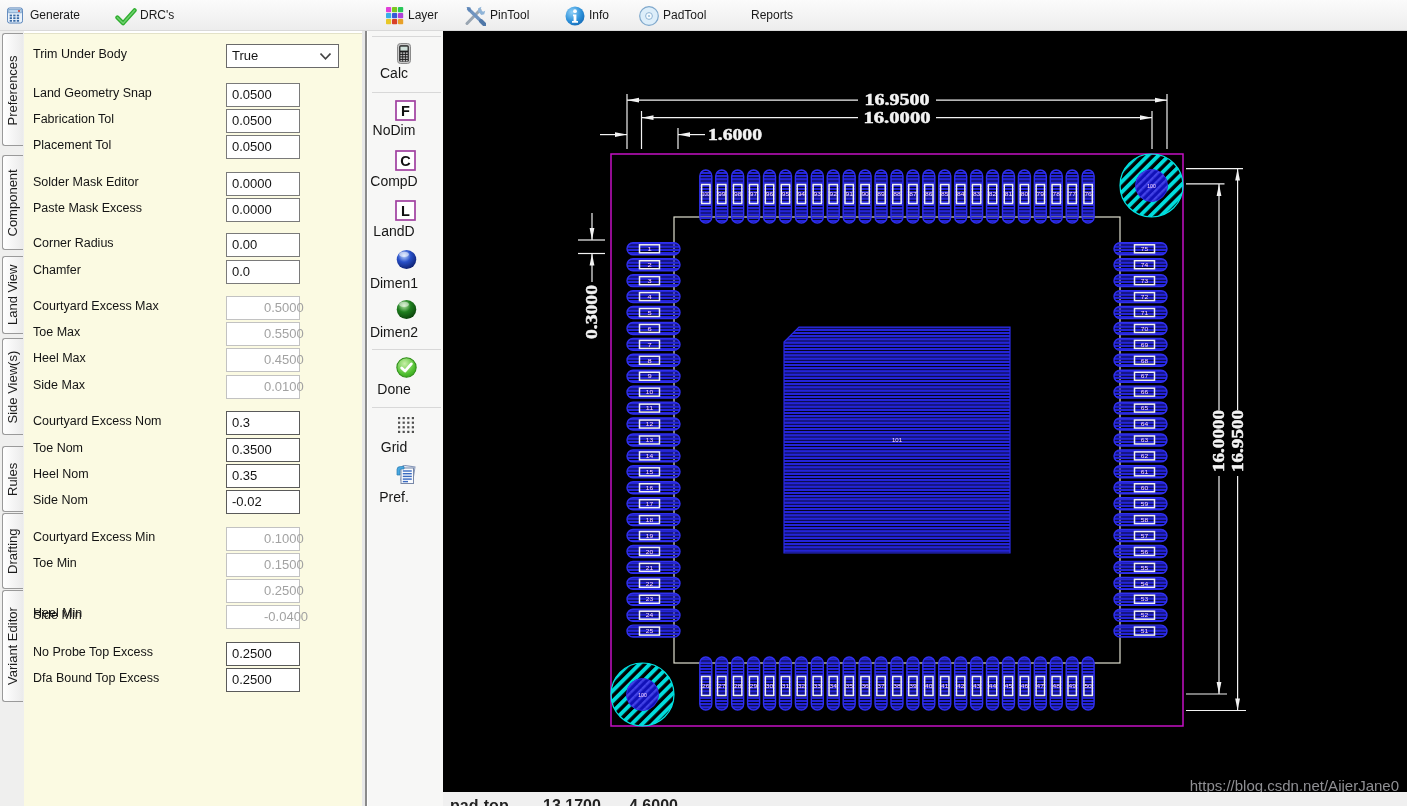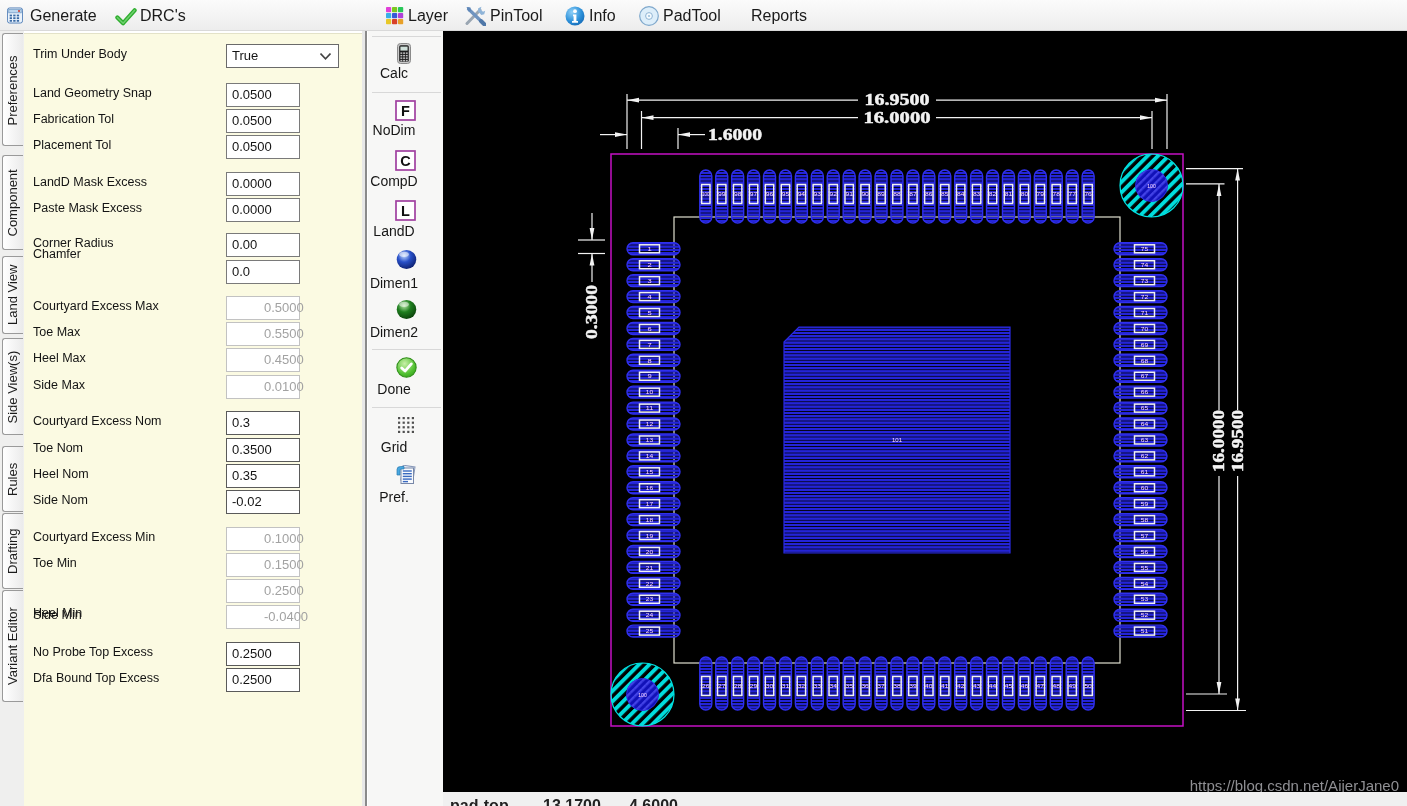--- a/index.html
+++ b/index.html
@@ -1,19 +1,19 @@
 <!DOCTYPE html>
 <html><head><meta charset="utf-8">
 <style>
 html,body{margin:0;padding:0;background:#fff;}
 *{box-sizing:border-box;}
 #app{position:relative;width:1407px;height:806px;overflow:hidden;font-family:"Liberation Sans",sans-serif;}
 .abs{position:absolute;}
 #toolbar{left:0;top:0;width:1407px;height:31px;background:linear-gradient(#fbfbfb,#ededed);border-bottom:1px solid #d9d9d9;}
-.tbtxt{position:absolute;top:0;height:34px;line-height:31px;font-size:16px;color:#1a1a1a;}
+.tbtxt{position:absolute;top:0;height:34px;line-height:31px;font-size:12px;color:#1a1a1a;}
 #tabstrip{left:0;top:31px;width:24px;height:775px;background:#efefee;}
 .vtab{position:absolute;left:2px;width:21px;background:linear-gradient(to right,#ffffff,#ebebeb);border:1px solid #9a9a9a;border-right:none;border-radius:3px 0 0 3px;}
 .vtab span{position:absolute;left:2px;top:50%;transform:translateY(-50%) rotate(180deg);width:16px;text-align:center;}
 .vtxt{writing-mode:vertical-rl;font-size:13px;color:#1c1c1c;white-space:nowrap;}
 #panel{left:24px;top:33px;width:338px;height:773px;background:#fbfae2;border-top:1px solid #e3e2c8;}
 .flabel{position:absolute;left:9px;font-size:12.5px;color:#141414;}
 .finput{position:absolute;left:202px;width:74px;height:24px;background:#fff;border:1px solid #7a7a7a;font-size:13px;color:#141414;line-height:22px;padding-left:5px;}
 .fnom{border:1.5px solid #5a5a5a;line-height:21px;}
 .fdis{border:1px solid #c2c2c2;color:#a2a2a2;padding-left:37px;}
 #splitter{left:362px;top:31px;width:5px;height:775px;background:#e8e8e8;border-right:2px solid #8a8a8a;}
@@ -119,27 +119,27 @@
 <div class="finput" style="top:10px;width:113px;border-color:#6a6a6a">True
 <svg class="abs" style="right:7px;top:8px" width="11" height="7" viewBox="0 0 11 7">
           <path d="M0.5 0.5 L5.5 5.8 L10.5 0.5" fill="none" stroke="#444" stroke-width="1.6"></path>
         </svg></div>
 <div class="flabel" style="top:52px">Land Geometry Snap</div>
 <div class="finput" style="top:49px">0.0500</div>
 <div class="flabel" style="top:78px">Fabrication Tol</div>
 <div class="finput" style="top:75px">0.0500</div>
 <div class="flabel" style="top:104px">Placement Tol</div>
 <div class="finput" style="top:101px">0.0500</div>
-<div class="flabel" style="top:141px">LandD Mask Excess</div>
+<div class="flabel" style="top:141px">Solder Mask Editor</div>
 <div class="finput" style="top:138px">0.0000</div>
 <div class="flabel" style="top:167px">Paste Mask Excess</div>
 <div class="finput" style="top:164px">0.0000</div>
 <div class="flabel" style="top:202px">Corner Radius</div>
 <div class="finput" style="top:199px">0.00</div>
-<div class="flabel" style="top:213px">Chamfer</div>
+<div class="flabel" style="top:229px">Chamfer</div>
 <div class="finput" style="top:226px">0.0</div>
 <div class="flabel" style="top:265px">Courtyard Excess Max</div>
 <div class="finput fdis" style="top:262px">0.5000</div>
 <div class="flabel" style="top:291px">Toe Max</div>
 <div class="finput fdis" style="top:288px">0.5500</div>
 <div class="flabel" style="top:317px">Heel Max</div>
 <div class="finput fdis" style="top:314px">0.4500</div>
 <div class="flabel" style="top:344px">Side Max</div>
 <div class="finput fdis" style="top:341px">0.0100</div>
 <div class="flabel" style="top:380px">Courtyard Excess Nom</div>

